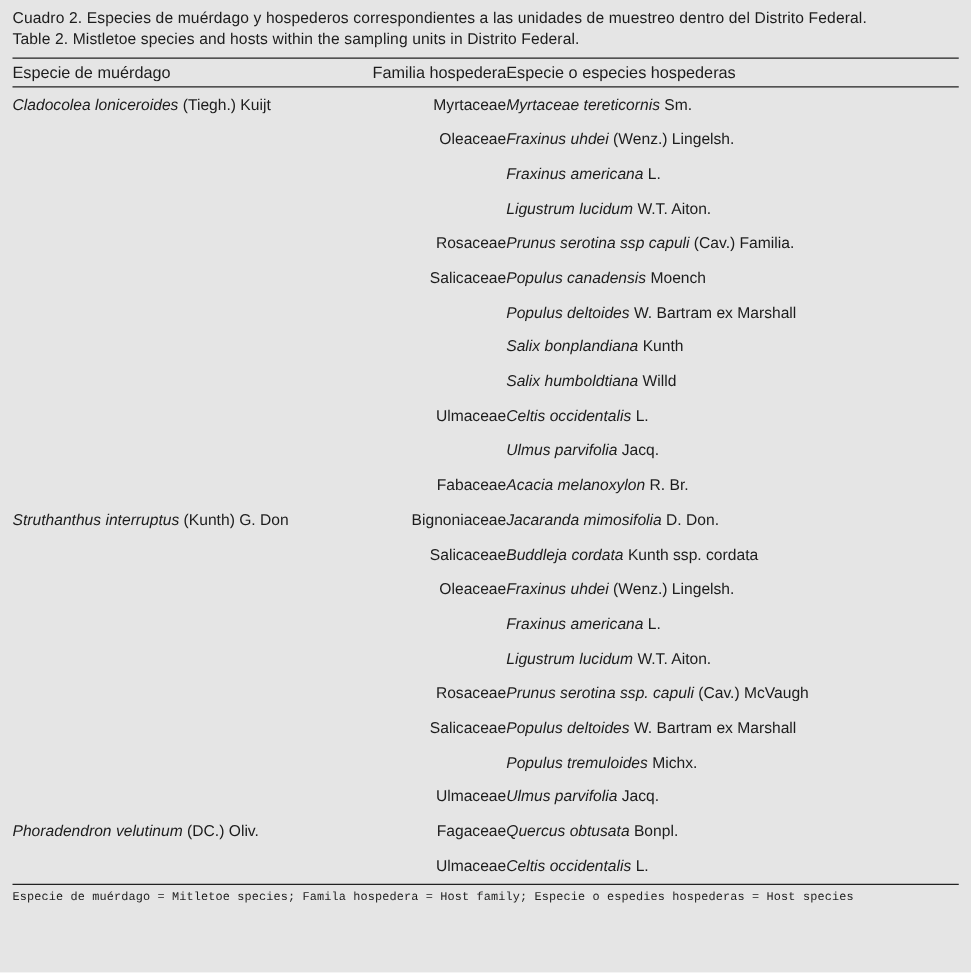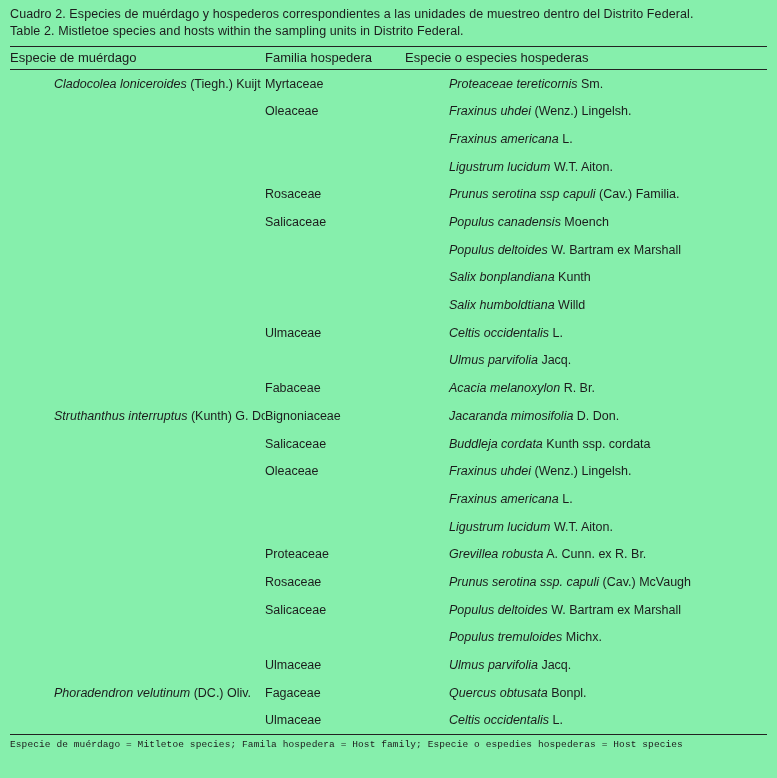--- a/index.html
+++ b/index.html
@@ -1,20 +1,20 @@
 <!DOCTYPE html>
 <html><head>
 <meta charset="utf-8">
 <style>
   html, body { margin: 0; padding: 0; background: #ffffff; }
   .page {
     width: 777px;
     height: 778px;
     box-sizing: border-box;
-    background: #86efac;
+    background: #e5e5e5;
     color: #1c1c1c;
     font-family: "Liberation Sans", sans-serif;
     padding: 6px 10px 0 10px;
     position: relative;
   }
   .caption { margin-bottom: 6px; }
   .caption-line {
     font-size: 12.5px;
     line-height: 1.35;
     letter-spacing: 0.1px;
@@ -30,22 +30,22 @@
     align-items: center;
   }
   .thead {
     height: 22px;
     font-size: 13px;
   }
   .thead .cell { font-style: normal; }
   .tbody { }
   .row { height: 27.7px; font-size: 12.5px; }
   .cell { overflow: hidden; white-space: nowrap; }
-  .col-family { text-align: left; }
-  .it { font-style: italic; margin-left: 44px; }
+  .col-family { text-align: right; }
+  .it { font-style: italic; }
   .footnote {
     font-size: 9.5px;
     margin-top: 4px;
     letter-spacing: 0.1px;
     font-family: Liberation Mono, monospace;
   }
 </style>
 </head>
 <body>
 
@@ -63,21 +63,21 @@
     <div class="cell col-family">Familia hospedera</div>
     <div class="cell col-host">Especie o especies hospederas</div>
   </div>
 
   <hr class="rule">
 
   <div class="tbody">
       <div class="grid-row row">
         <div class="cell col-mistletoe"><span class="it">Cladocolea loniceroides</span><span> (Tiegh.) Kuijt</span></div>
         <div class="cell col-family"><span>Myrtaceae</span></div>
-        <div class="cell col-host"><span class="it">Proteaceae tereticornis</span><span> Sm.</span></div>
+        <div class="cell col-host"><span class="it">Myrtaceae tereticornis</span><span> Sm.</span></div>
       </div>
       <div class="grid-row row">
         <div class="cell col-mistletoe"></div>
         <div class="cell col-family"><span>Oleaceae</span></div>
         <div class="cell col-host"><span class="it">Fraxinus uhdei</span><span> (Wenz.) Lingelsh.</span></div>
       </div>
       <div class="grid-row row">
         <div class="cell col-mistletoe"></div>
         <div class="cell col-family"></div>
         <div class="cell col-host"><span class="it">Fraxinus americana</span><span> L.</span></div>
@@ -147,25 +147,20 @@
         <div class="cell col-family"></div>
         <div class="cell col-host"><span class="it">Fraxinus americana</span><span> L.</span></div>
       </div>
       <div class="grid-row row">
         <div class="cell col-mistletoe"></div>
         <div class="cell col-family"></div>
         <div class="cell col-host"><span class="it">Ligustrum lucidum</span><span> W.T. Aiton.</span></div>
       </div>
       <div class="grid-row row">
         <div class="cell col-mistletoe"></div>
-        <div class="cell col-family"><span>Proteaceae</span></div>
-        <div class="cell col-host"><span class="it">Grevillea robusta</span><span> A. Cunn. ex R. Br.</span></div>
-      </div>
-      <div class="grid-row row">
-        <div class="cell col-mistletoe"></div>
         <div class="cell col-family"><span>Rosaceae</span></div>
         <div class="cell col-host"><span class="it">Prunus serotina ssp. capuli</span><span> (Cav.) McVaugh</span></div>
       </div>
       <div class="grid-row row">
         <div class="cell col-mistletoe"></div>
         <div class="cell col-family"><span>Salicaceae</span></div>
         <div class="cell col-host"><span class="it">Populus deltoides</span><span> W. Bartram ex Marshall</span></div>
       </div>
       <div class="grid-row row">
         <div class="cell col-mistletoe"></div>

